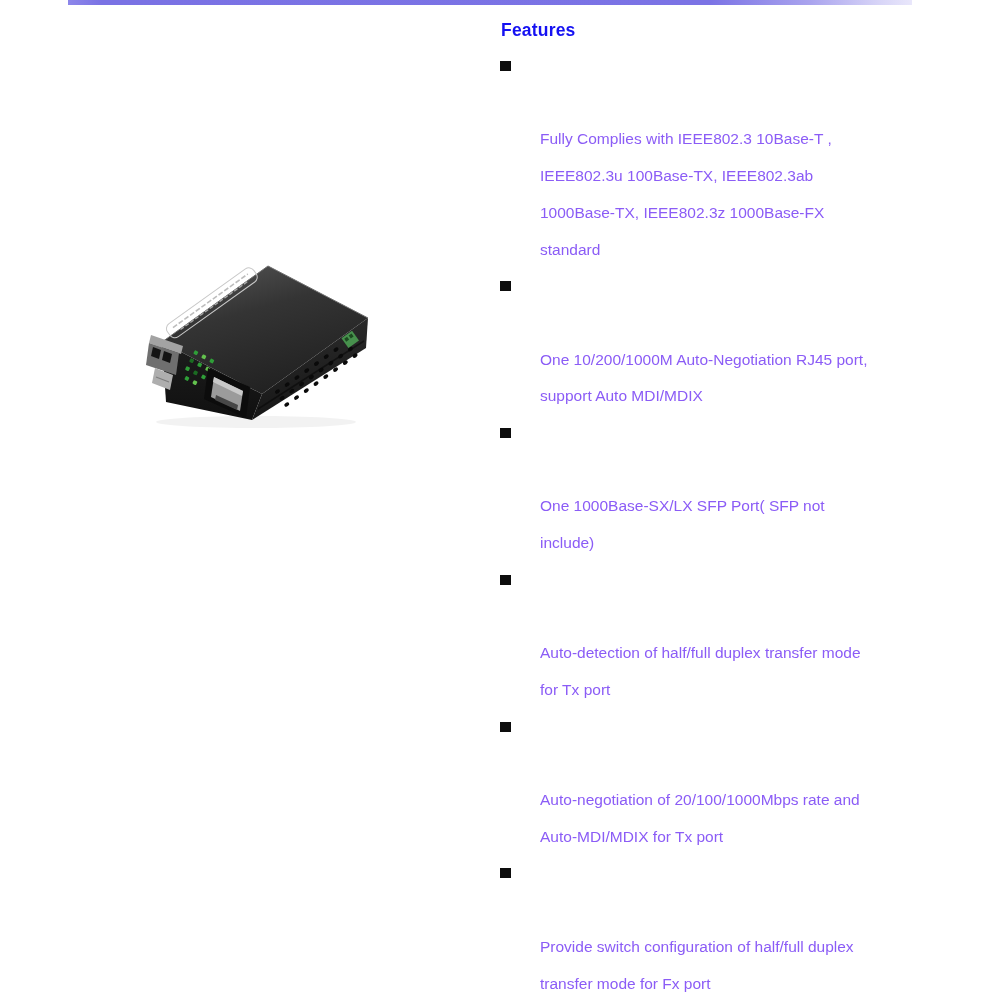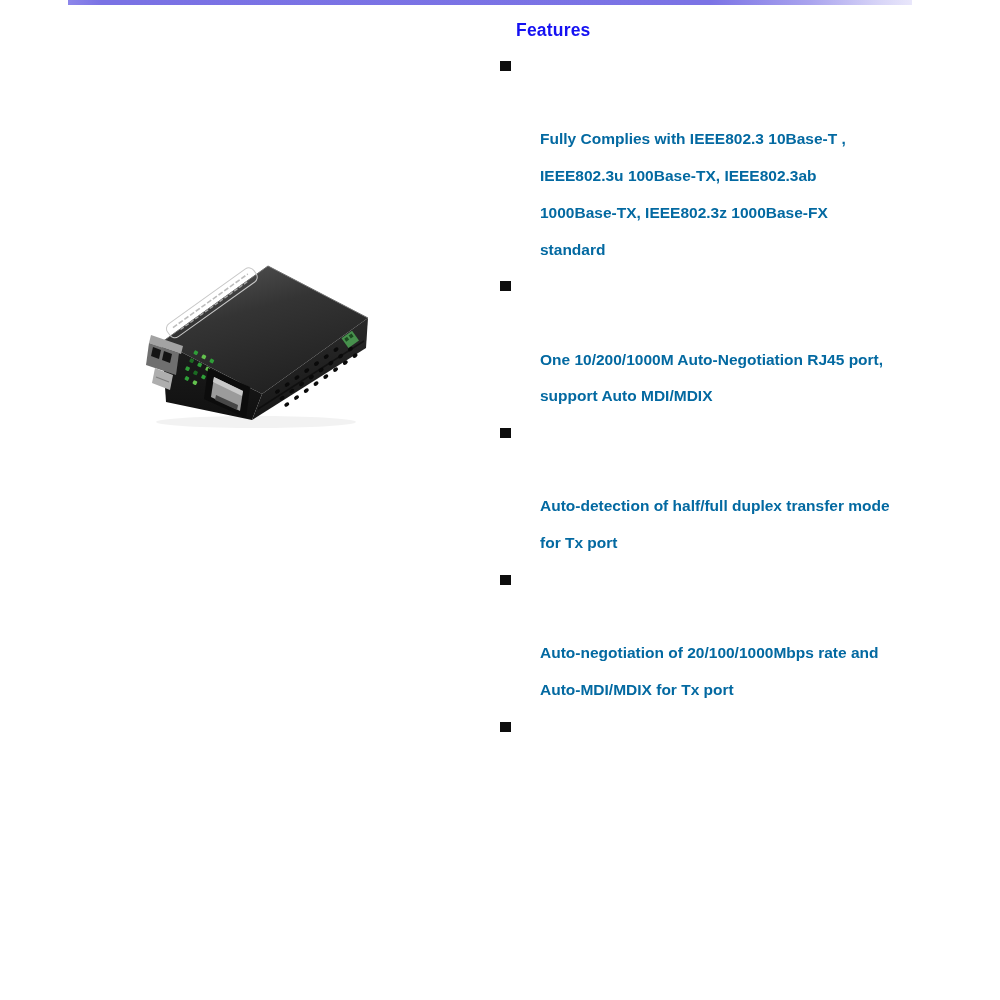--- a/index.html
+++ b/index.html
@@ -11,28 +11,27 @@
     position:absolute;left:68px;top:0;width:844px;height:5px;
     background:linear-gradient(to right,#8d87ea 0%,#7a72e4 4%,#7b73e5 76%,#aaa4ee 88%,#d7d4f7 96%,#e9e7fb 100%);
   }
   .photo{
     position:absolute;left:138px;top:246px;width:240px;height:185px;
   }
   .features{
     position:absolute;left:500px;top:20px;width:436px;
   }
   .features-heading{
-    margin:0 0 7px 16px;font-size:17.5px;line-height:21px;font-weight:bold;
+    margin:0 0 7px 1px;font-size:17.5px;line-height:21px;font-weight:bold;
     color:#1511f2;letter-spacing:0.2px;
   }
   .feature-item{
     position:relative;padding-left:40px;
-    font-size:15.5px;line-height:36.7px;color:#0369a1;
+    font-size:15.5px;line-height:36.7px;color:#8b5cf6;
     white-space:pre-line;
-    font-weight:bold;
   }
   .feature-item .sq{
     position:absolute;left:0;top:13px;width:11px;height:10px;background:#0d0d0d;
   }
 </style>
 </head>
 <body>
 
 <div class="top-banner"></div>
 
@@ -142,26 +141,33 @@
 1000Base-TX, IEEE802.3z 1000Base-FX
 standard</span>
     </div>
     <div class="feature-item">
       <span class="sq"></span>
       <span>One 10/200/1000M Auto-Negotiation RJ45 port,
 support Auto MDI/MDIX</span>
     </div>
     <div class="feature-item">
       <span class="sq"></span>
+      <span>One 1000Base-SX/LX SFP Port( SFP not
+include)</span>
+    </div>
+    <div class="feature-item">
+      <span class="sq"></span>
       <span>Auto-detection of half/full duplex transfer mode
 for Tx port</span>
     </div>
     <div class="feature-item">
       <span class="sq"></span>
       <span>Auto-negotiation of 20/100/1000Mbps rate and
 Auto-MDI/MDIX for Tx port</span>
     </div>
     <div class="feature-item">
       <span class="sq"></span>
+      <span>Provide switch configuration of half/full duplex
+transfer mode for Fx port</span>
     </div>
 
   </div>
 </div>
 
 </body></html>

